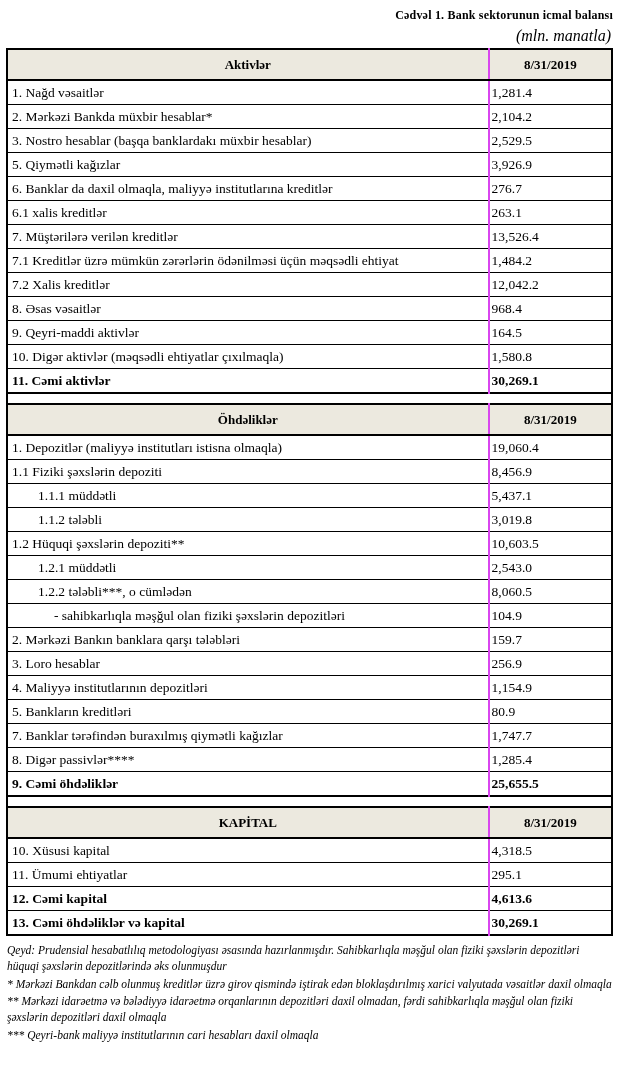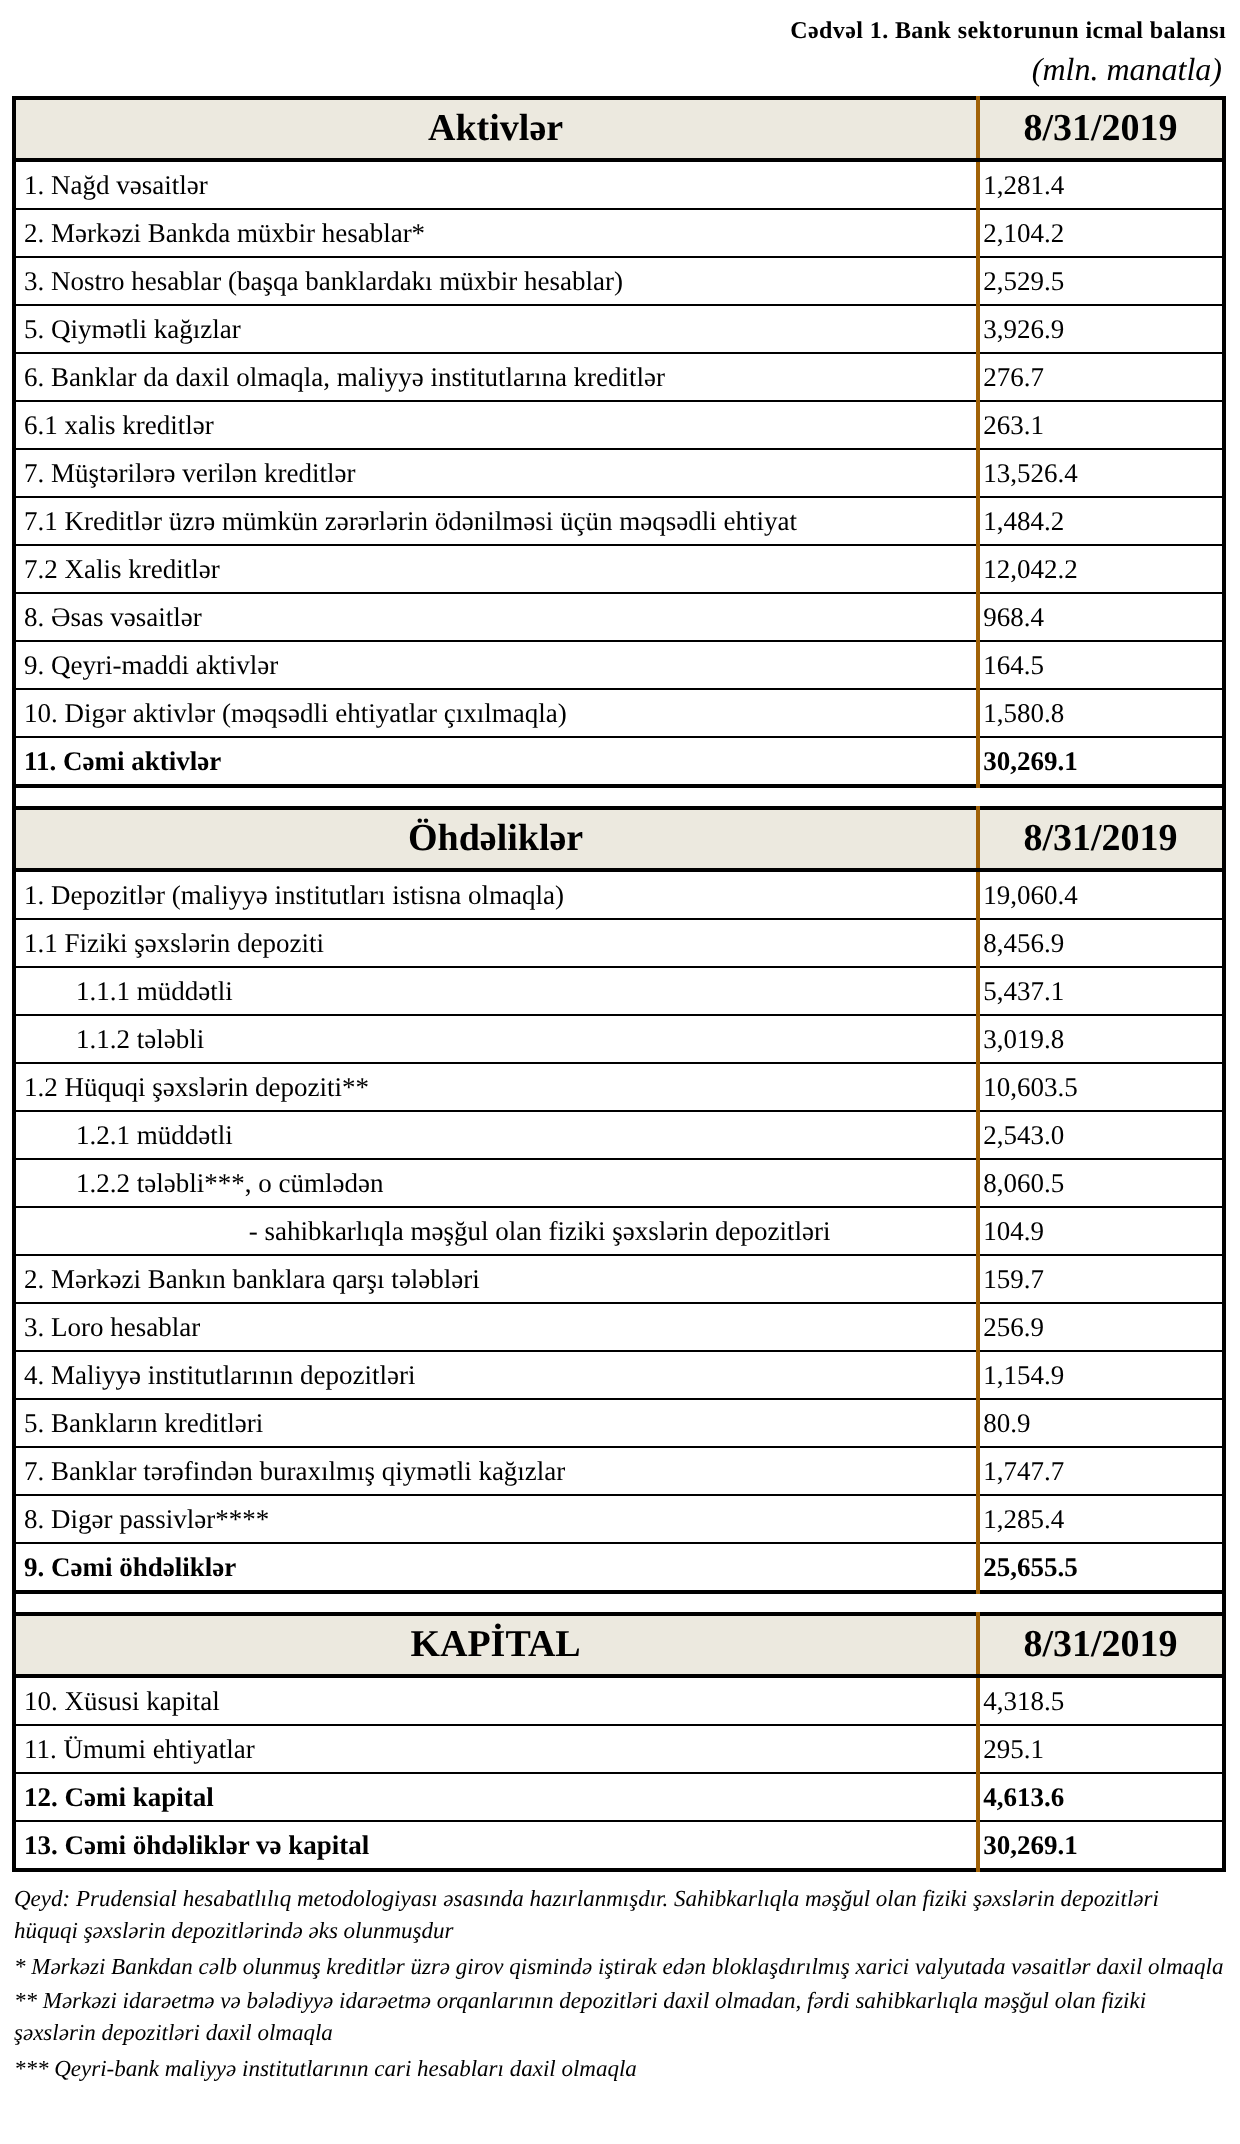--- a/index.html
+++ b/index.html
@@ -20,34 +20,34 @@
   }
 
   table.tbl {
     width:100%; border-collapse:collapse; border:2px solid #000;
     table-layout:fixed;
   }
   col.c-lab { width:79.6%; }
   col.c-val { width:20.4%; }
 
   th {
-    background:#ece9df; font-weight:bold; font-size:19px;
+    background:#ece9df; font-weight:bold; font-size:13px;
     border:1px solid #000; border-bottom:2px solid #000;
     height:29px; text-align:center; padding:0;
   }
-  th.val, td.val { border-left:2px solid #a16207;margin-top:32px; }
+  th.val, td.val { border-left:2px solid #d946ef;margin-top:32px; }
 
   td {
     border:1px solid #000; font-size:13.5px; height:21px;
     padding:1px 2px 1px 4px; overflow:hidden; white-space:nowrap;
   }
   td.val { text-align:left; padding:1px 2px; }
   td.b { font-weight:bold; }
   td.ind1 { padding-left:30px; }
-  td.ind2 { padding-left:46px;text-align:center; }
+  td.ind2 { padding-left:46px; }
 
   .spacer {
     height:9px; border-left:2px solid #000; border-right:2px solid #000;
     background:#fff;
   }
 
   .footnotes {
     margin:6px 1px 0 1px; font-style:italic; font-size:11.5px;
     line-height:1.42;
   }

